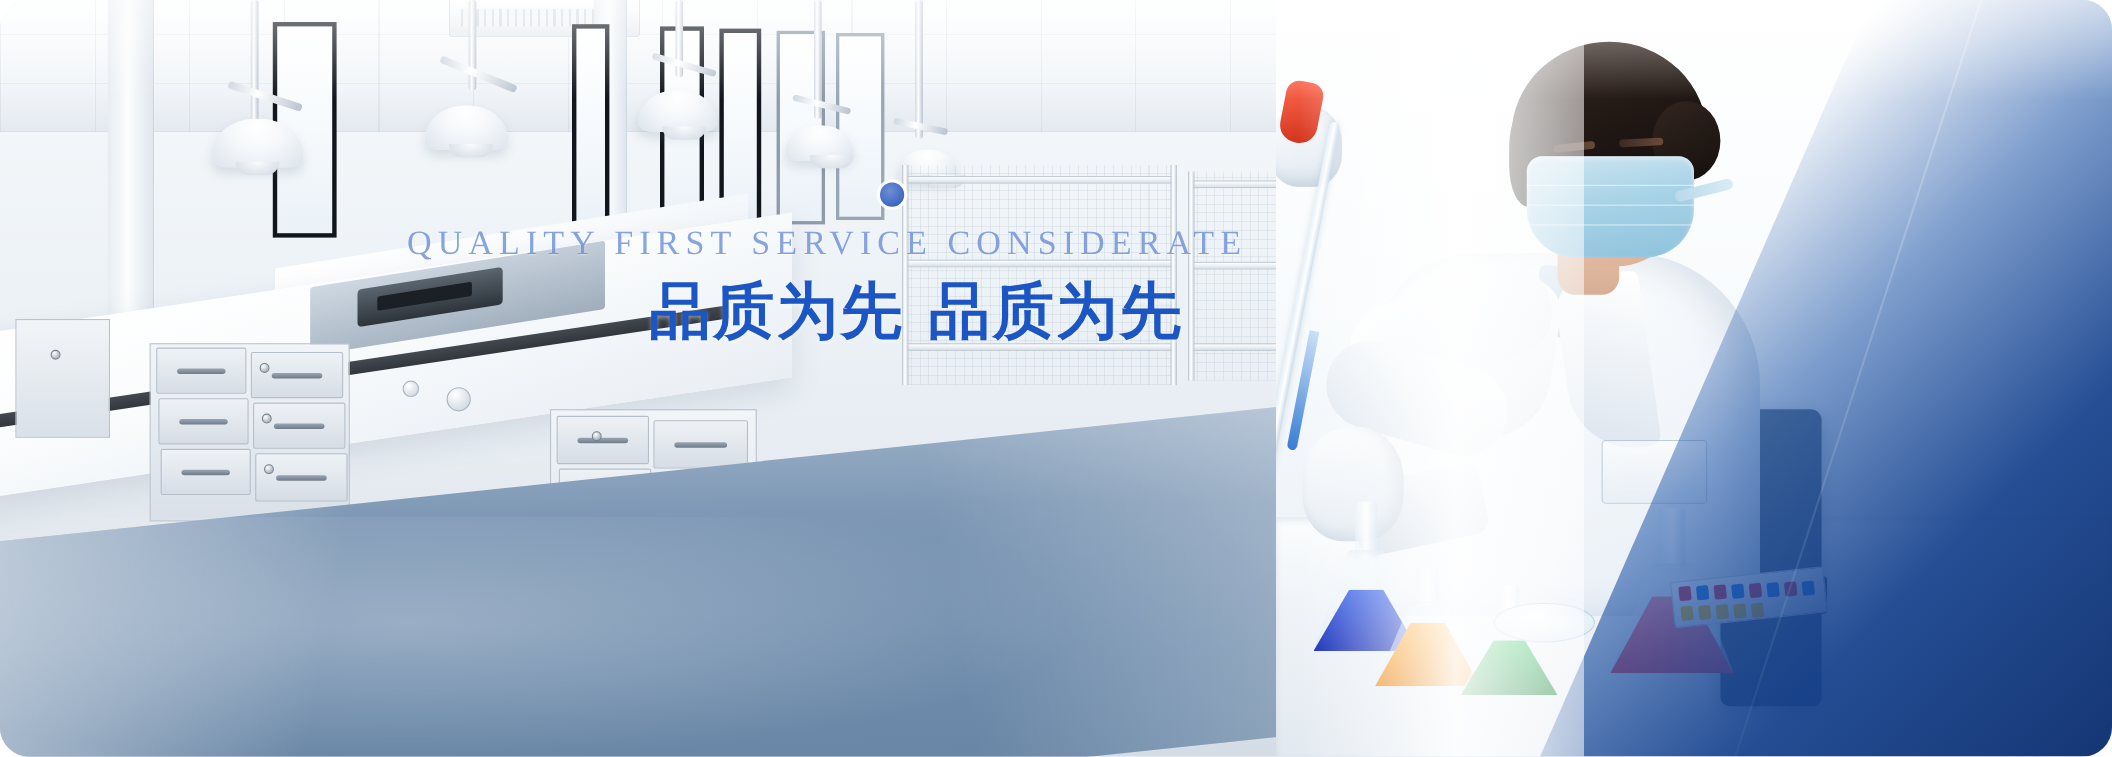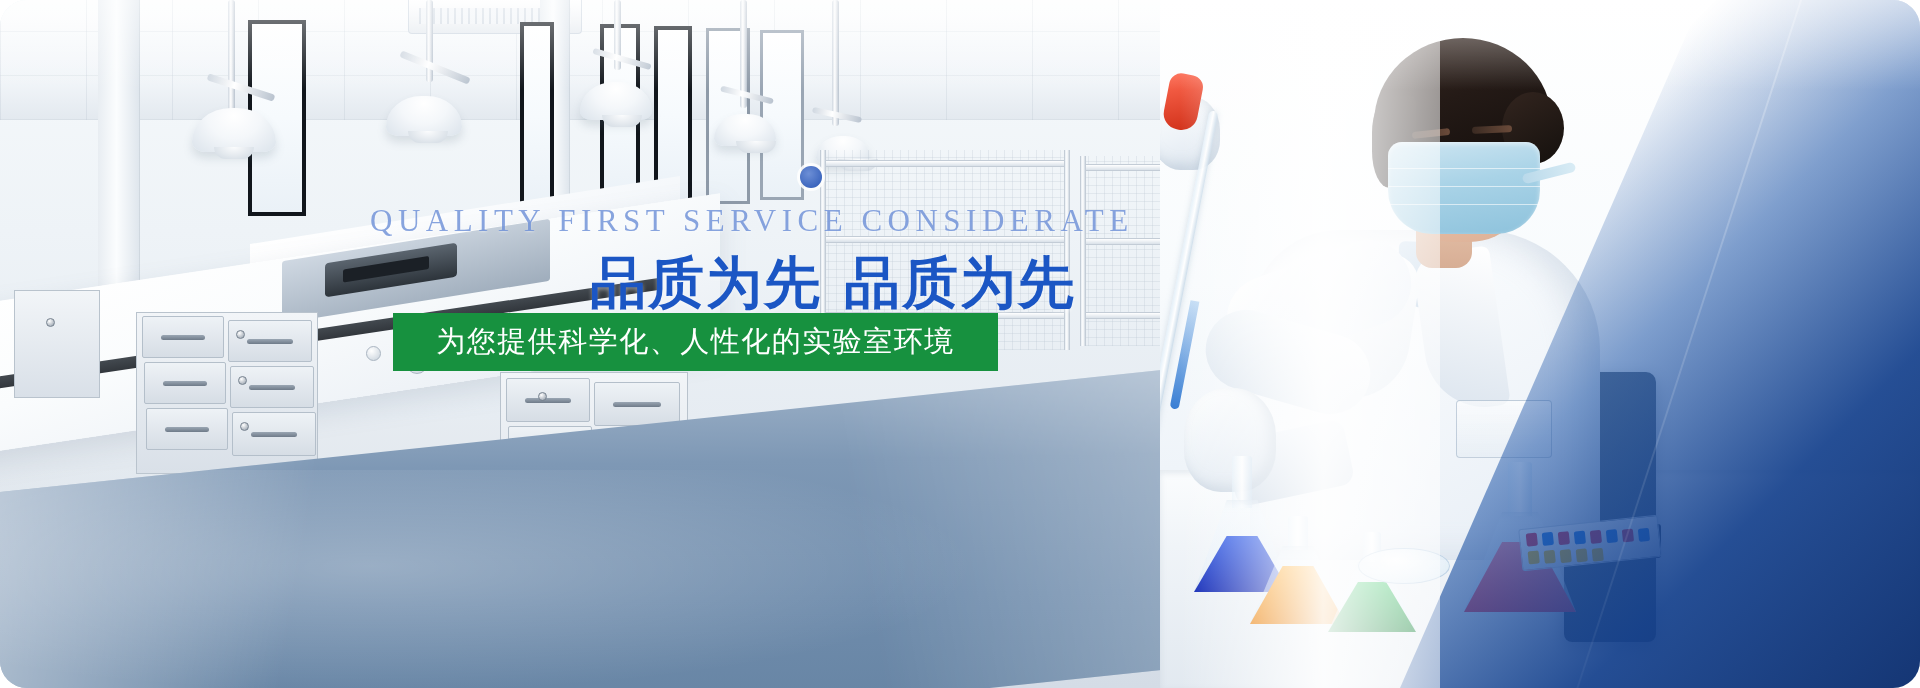--- a/index.html
+++ b/index.html
@@ -608,18 +608,15 @@
   <div class="blend-seam"></div>
   <div class="top-fade"></div>
 
   <div class="text-block">
     <div class="tagline-en">QUALITY FIRST SERVICE CONSIDERATE</div>
 
     <div class="headline">
       <span>品质为先</span><span class="gap"></span><span>品质为先</span>
     </div>
 
-    <div class="green-bar">
-      <span class="green-bar-text">为您提供科学化、人性化的实验室环境</span>
-    </div>
   </div>
 
 </div>
 
 </body></html>

